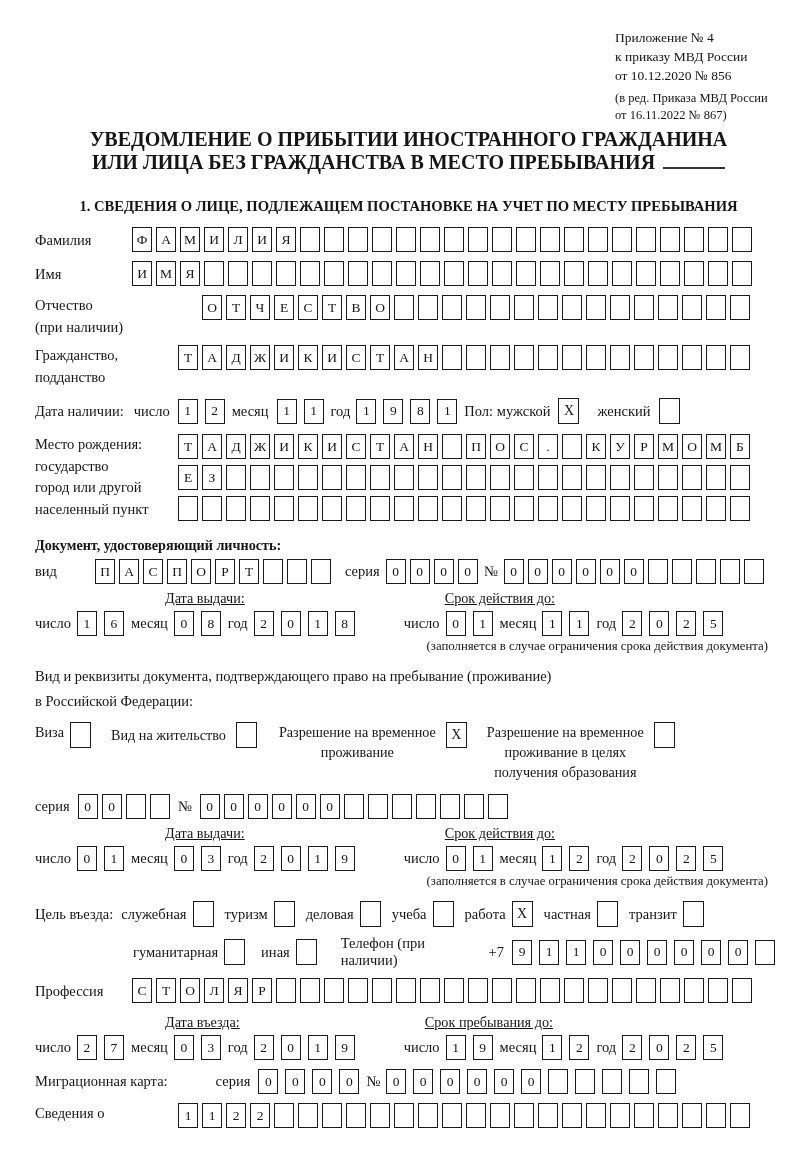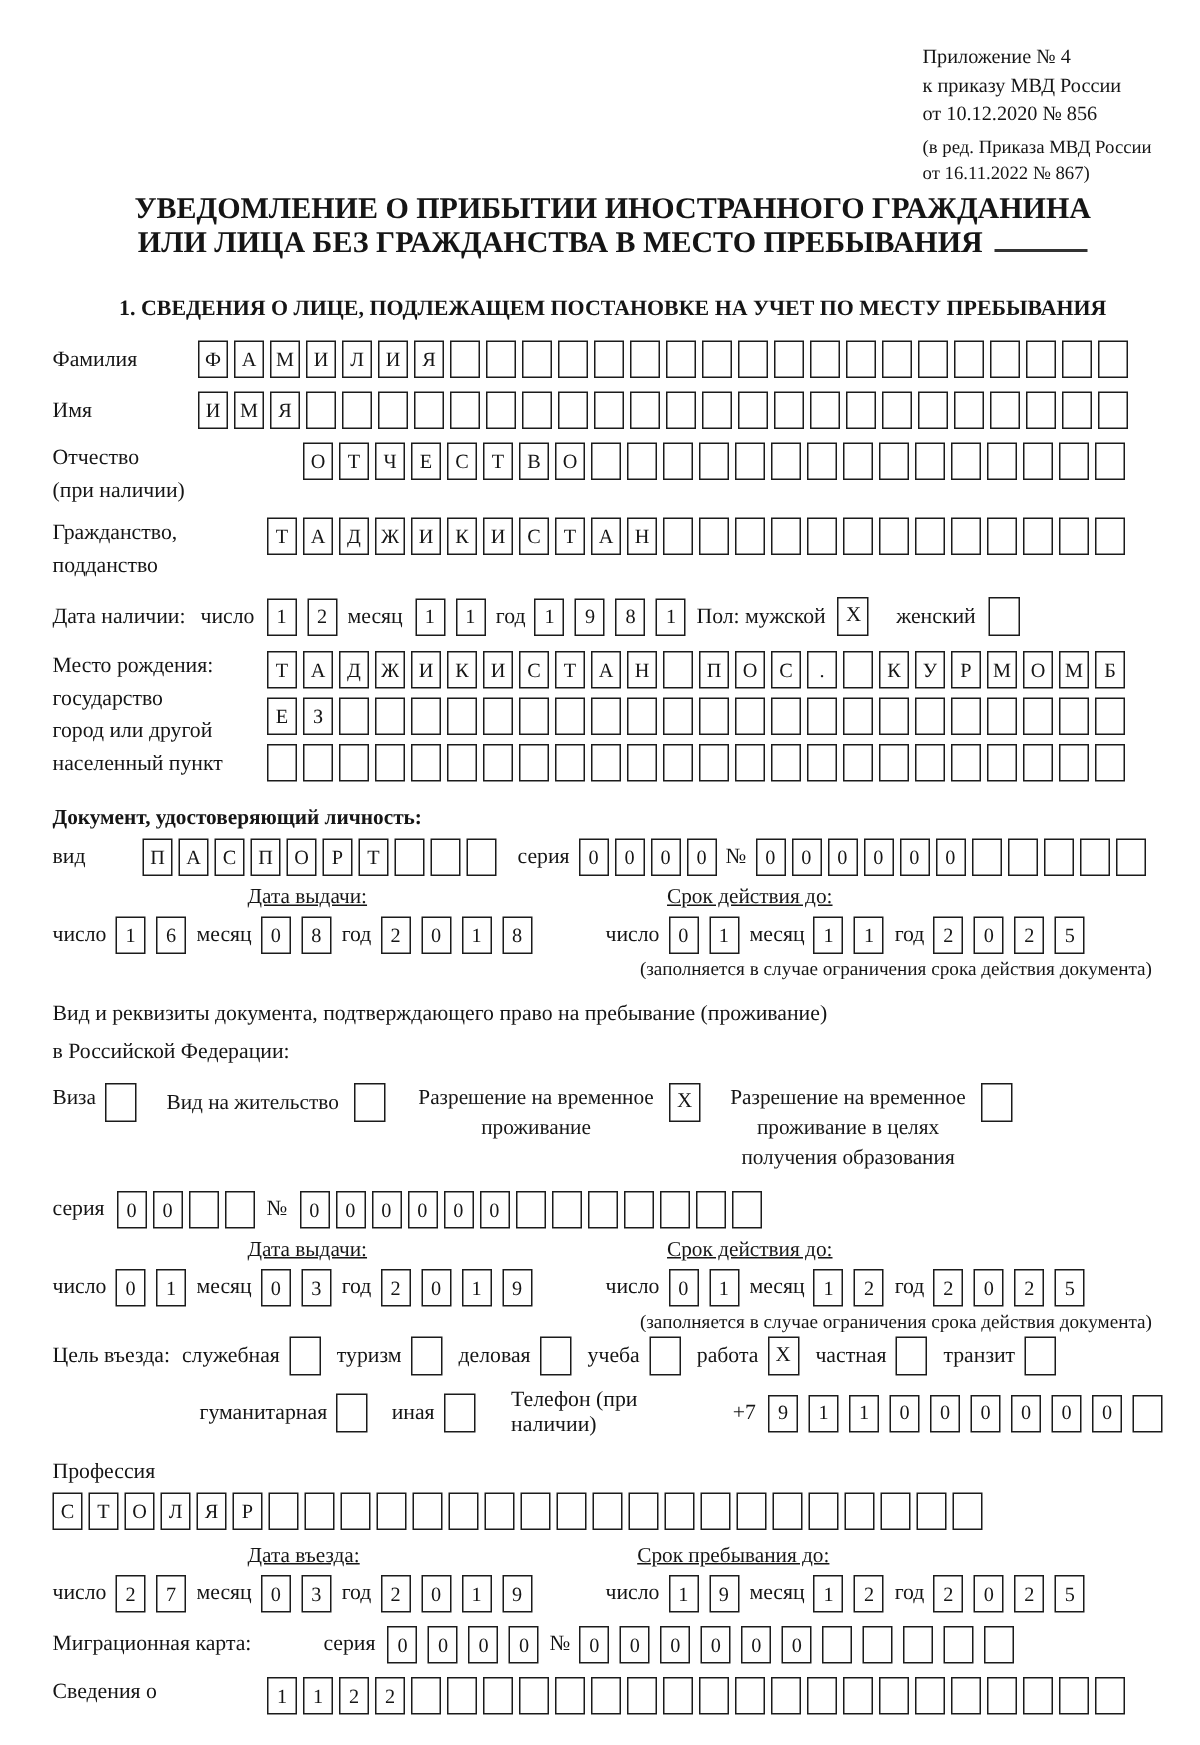--- a/index.html
+++ b/index.html
@@ -493,21 +493,21 @@
       <div class="cells dates">
           <span class="cell">2</span>
           <span class="cell">0</span>
           <span class="cell">2</span>
           <span class="cell">5</span>
         </div>
     </div>
   </div>
   <div class="note">(заполняется в случае ограничения срока действия документа)</div>
 
-  <div class="dates-row" style="margin-top:2px;">
+  <div class="dates-row" style="margin-top:12px;">
     <span class="mr8">Цель въезда:</span>
     <div class="popt">
       <span class="t">служебная</span>
       <span class="cb"></span>
     </div>
     <div class="popt">
       <span class="t">туризм</span>
       <span class="cb"></span>
     </div>
     <div class="popt">
@@ -550,21 +550,21 @@
         <span class="cell">0</span>
         <span class="cell">0</span>
         <span class="cell">0</span>
         <span class="cell">0</span>
         <span class="cell">0</span>
         <span class="cell">0</span>
         <span class="cell"></span>
       </div>
   </div>
 
-  <div class="frow" style="margin-top:9px;flex-direction:column;">
+  <div class="frow" style="margin-top:9px;">
     <div class="lbl lc-sm">Профессия</div>
     <div class="cells">
         <span class="cell">С</span>
         <span class="cell">Т</span>
         <span class="cell">О</span>
         <span class="cell">Л</span>
         <span class="cell">Я</span>
         <span class="cell">Р</span>
         <span class="cell"></span>
         <span class="cell"></span>

